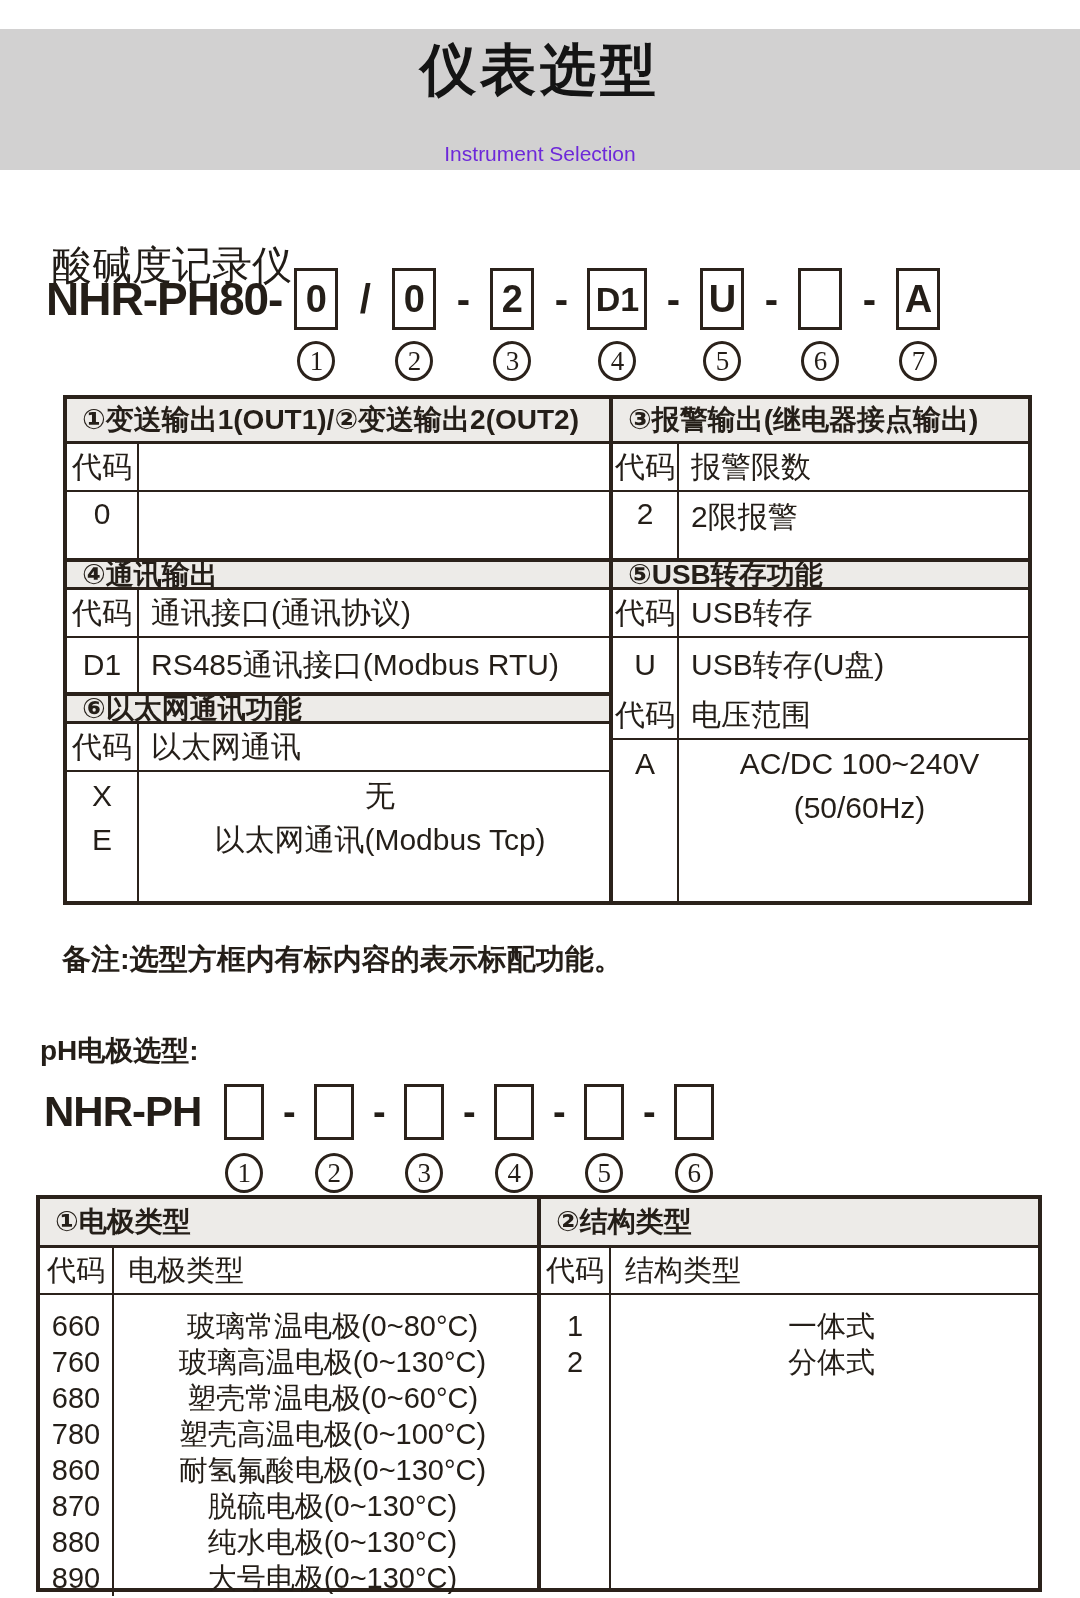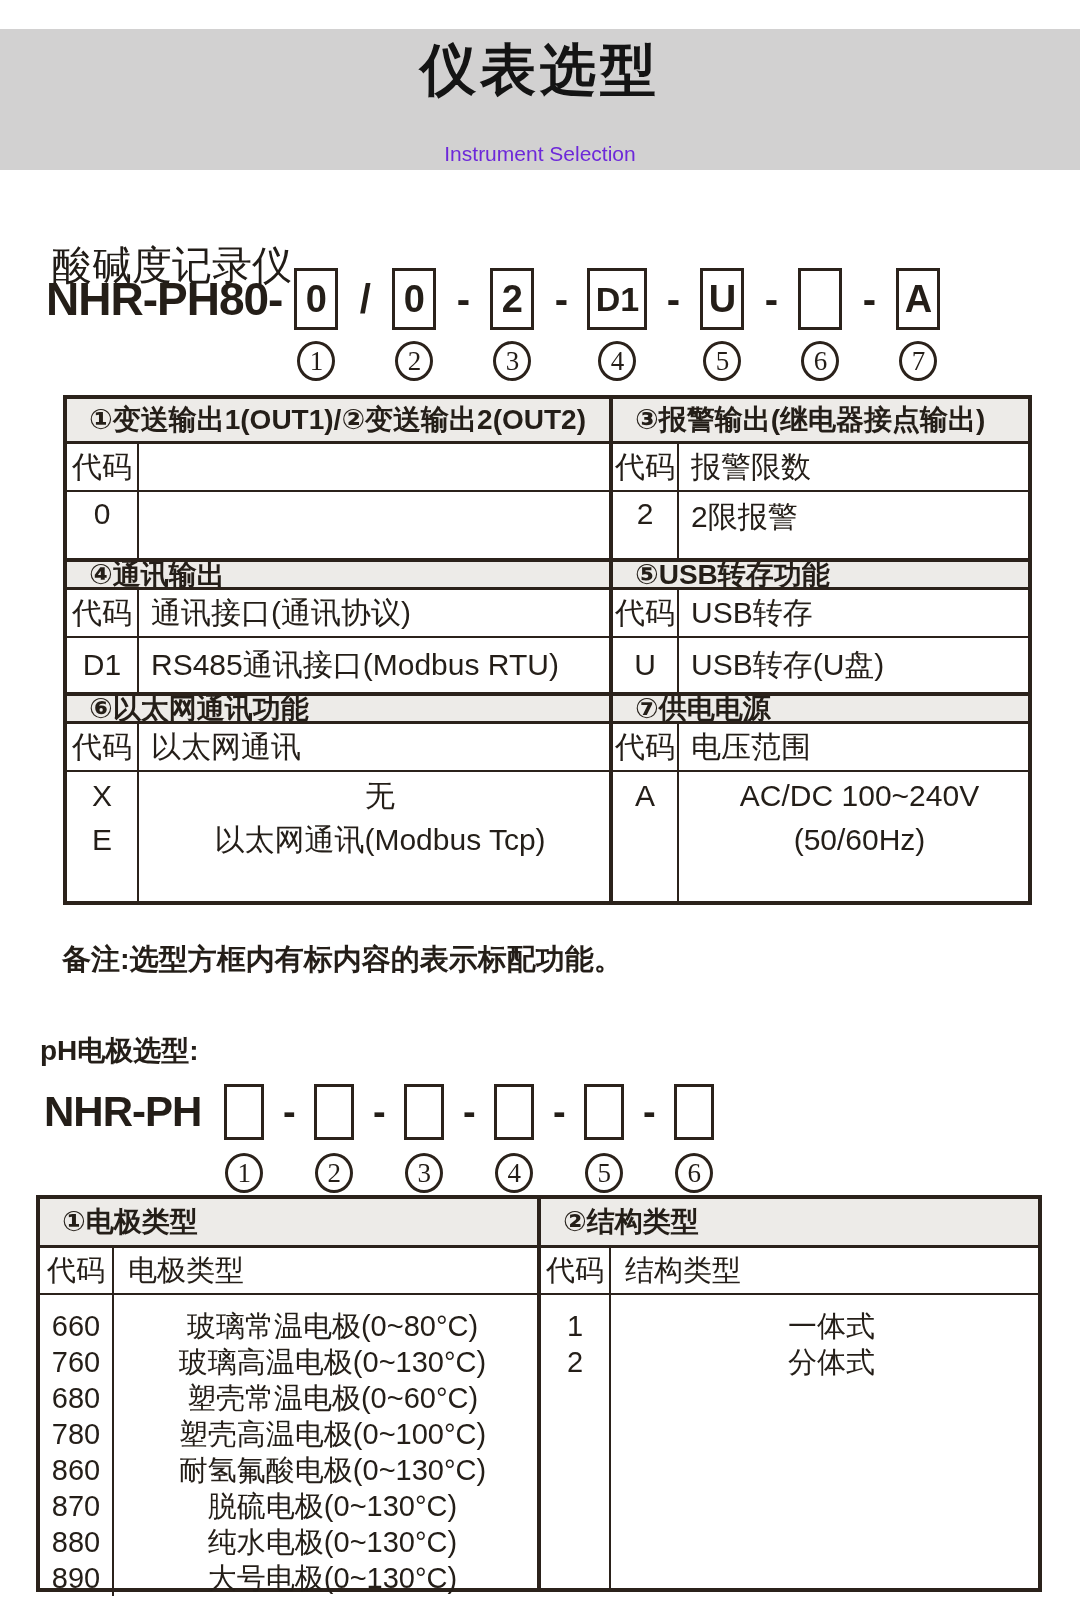--- a/index.html
+++ b/index.html
@@ -55,21 +55,21 @@
   .row2 .mbox{width:40px;height:56px;font-size:32px;}
   .row2 .sep{width:48px;height:56px;font-size:38px;}
   .row2 .circ{width:38px;height:40px;margin-top:13px;font-size:27px;}
 
   
   .otable{position:absolute;border:4px solid var(--bc);display:flex;background:#fff;}
   .grp{display:flex;flex-direction:column;}
   .grp.gleft{border-right:4px solid var(--bc);}
   .grp.gright{flex:1;}
   .sec-head{background:var(--band);display:flex;align-items:center;
-            padding-left:22px;font-weight:bold;font-size:28px;white-space:nowrap;
+            padding-left:15px;font-weight:bold;font-size:28px;white-space:nowrap;
             border-bottom:3px solid var(--bc);flex:0 0 auto;overflow:hidden;}
   .sec-head.bt{border-top:4px solid var(--bc);}
   .trow{display:flex;flex:0 0 auto;}
   .trow.sub{border-bottom:2px solid var(--bc);}
   .cell-code{border-right:2px solid var(--bc);display:flex;align-items:center;
              justify-content:center;flex:0 0 auto;}
   .cell-desc{flex:1;display:flex;align-items:center;padding-left:12px;}
   .trow.toptext .cell-code,.trow.toptext .cell-desc{align-items:flex-start;padding-top:5px;}
   .stack{display:flex;flex-direction:column;justify-content:flex-start;padding-top:2px;}
   .stack > div{line-height:44px;}
@@ -191,21 +191,20 @@
     </div>
     <div class="sec-head bt h-band">⑤USB转存功能</div>
     <div class="trow sub h-sub">
       <div class="cell-code">代码</div>
       <div class="cell-desc">USB转存</div>
     </div>
     <div class="trow h-d2">
       <div class="cell-code">U</div>
       <div class="cell-desc">USB转存(U盘)</div>
     </div>
-    <div class="sec-head bt h-band">⑦供电电源</div>
     <div class="trow sub h-sub">
       <div class="cell-code">代码</div>
       <div class="cell-desc">电压范围</div>
     </div>
     <div class="trow grow">
       <div class="cell-code stack">
         <div>A</div>
       </div>
       <div class="cell-desc stack">
         <div>AC/DC 100~240V</div>

